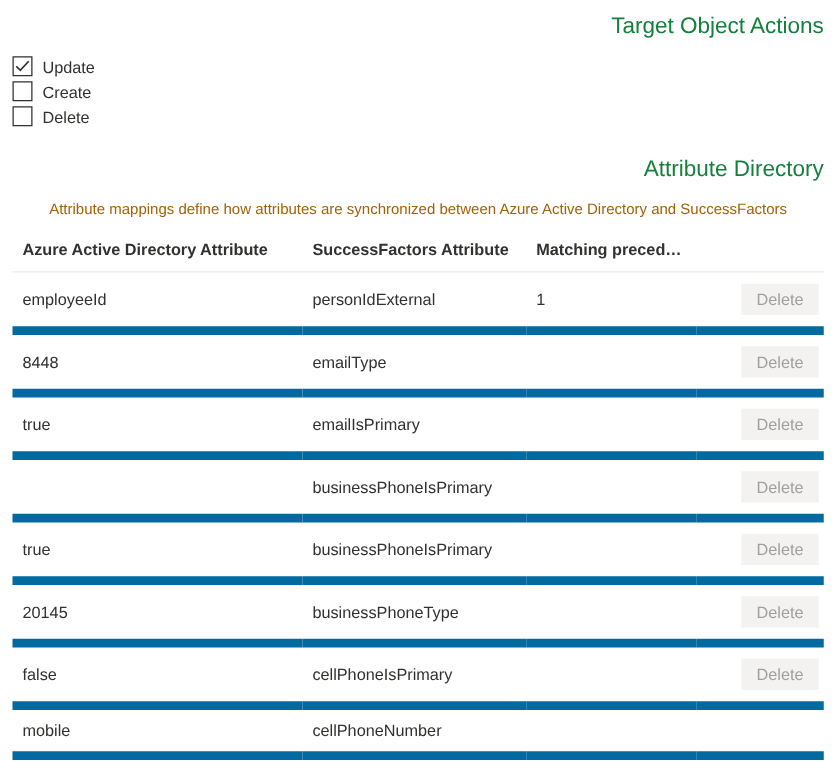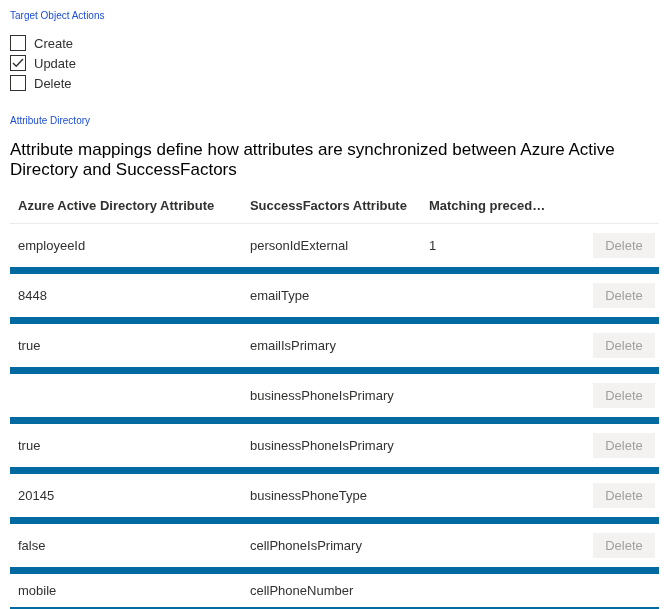--- a/index.html
+++ b/index.html
@@ -6,24 +6,25 @@
   body {
     margin: 0;
     padding: 10px 10px 10px 10px;
     font-family: "Segoe UI", Arial, sans-serif;
     font-size: 13px;
     color: #323130;
     background: #fff;
     width: 669px;
   }
   .section-title {
-    font-size: 10px;
-    color: #1d4ed8;
+    font-size: 18px;
+    color: #15803d;
     margin: 0 0 14px 0;
     font-weight: 400;
+    text-align: right;
   }
   .checkbox-row {
     display: flex;
     align-items: center;
     margin-bottom: 4px;
     cursor: pointer;
   }
   .chk {
     width: 16px;
     height: 16px;
@@ -32,23 +33,24 @@
     align-items: center;
     justify-content: center;
     margin-right: 8px;
     background: #fff;
   }
   .chk svg { display: none; }
   .chk.checked svg { display: block; }
   .chk-label { font-size: 13px; }
   .section-block { margin-top: 24px; }
   .desc {
-    font-size: 17px;
-    color: #000000;
+    font-size: 12px;
+    color: #a16207;
     margin: 4px 0 8px 0;
+    text-align: center;
   }
   table {
     width: 100%;
     border-collapse: collapse;
     table-layout: fixed;
   }
   thead th {
     text-align: left;
     font-weight: 700;
     font-size: 13px;
@@ -92,30 +94,30 @@
     color: #fff;
     font-weight: 600;
   }
 </style>
 </head>
 <body>
 
 <div class="section-title">Target Object Actions</div>
 <div id="actions-list">
     <div class="checkbox-row">
-      <span class="chk"></span>
-      <span class="chk-label">Create</span>
-    </div>
-    <div class="checkbox-row">
       <span class="chk checked">
         <svg width="12" height="12" viewBox="0 0 12 12">
           <path d="M1 6 L4.2 9.2 L11 2" stroke="#323130" stroke-width="1.4" fill="none"></path>
         </svg>
       </span>
       <span class="chk-label">Update</span>
+    </div>
+    <div class="checkbox-row">
+      <span class="chk"></span>
+      <span class="chk-label">Create</span>
     </div>
     <div class="checkbox-row">
       <span class="chk"></span>
       <span class="chk-label">Delete</span>
     </div>
   </div>
 
 <div class="section-block">
   <div class="section-title">Attribute Directory</div>
   <div class="desc">Attribute mappings define how attributes are synchronized between Azure Active Directory and SuccessFactors</div>

